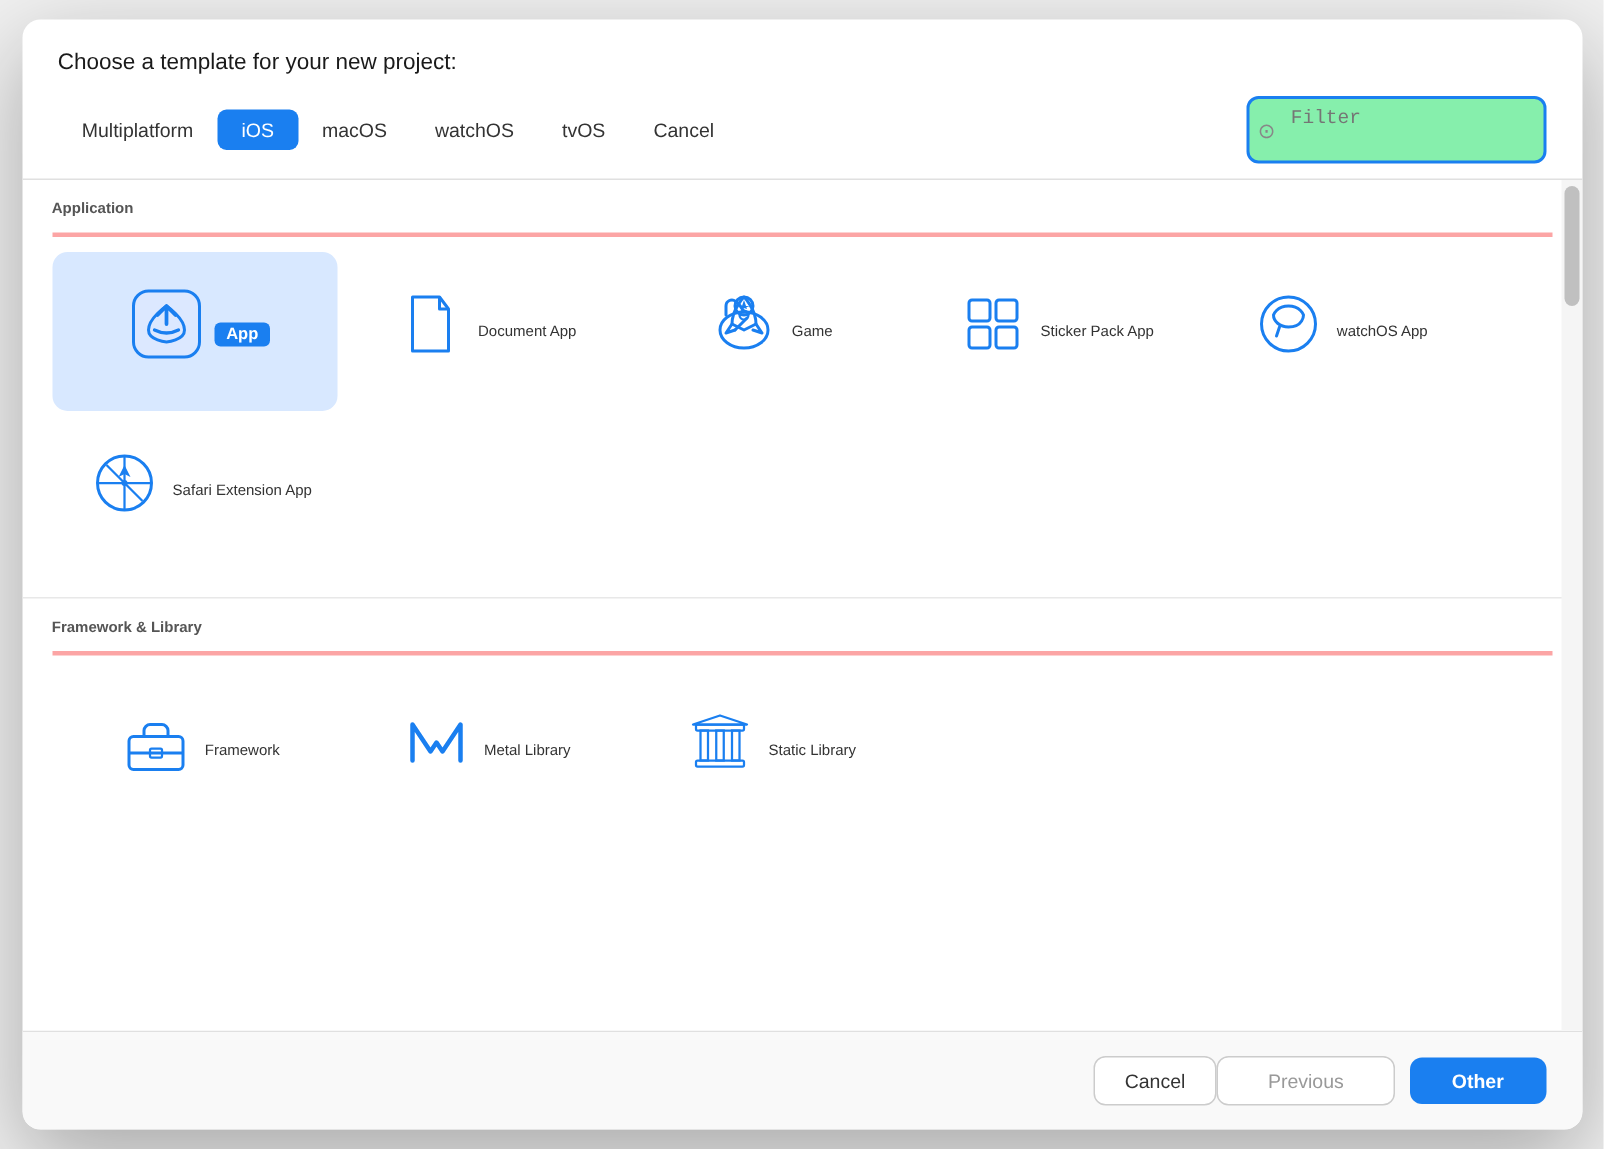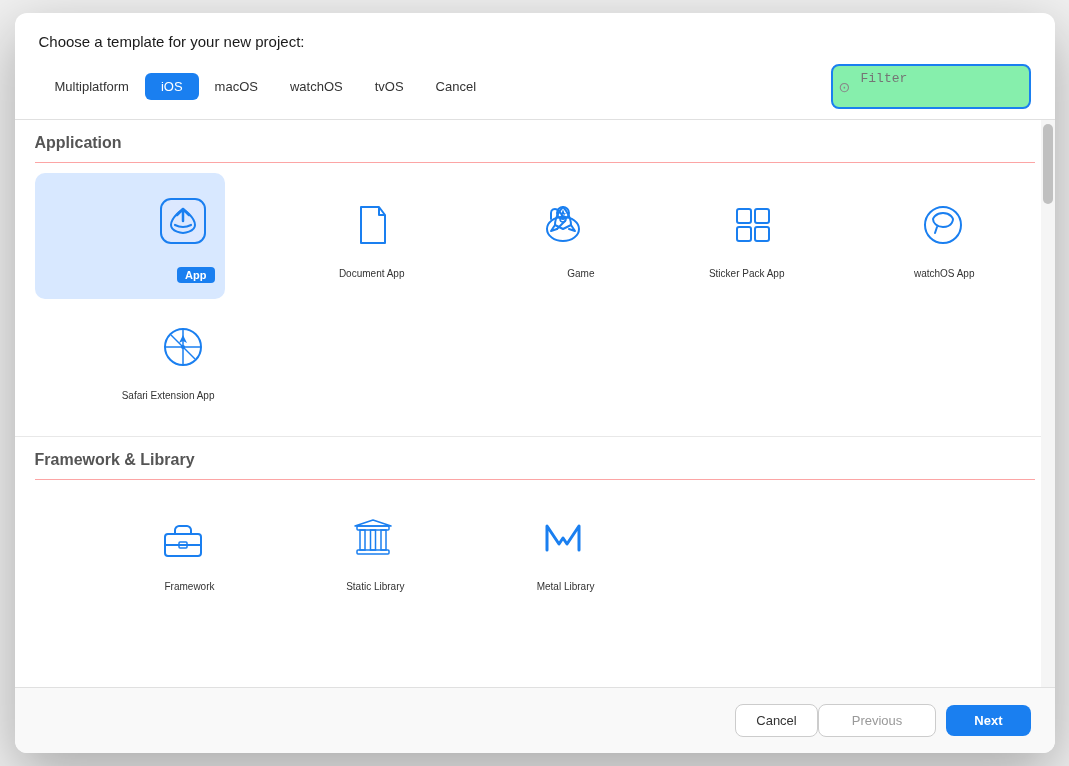--- a/index.html
+++ b/index.html
@@ -99,37 +99,37 @@
       top: 4px;
       width: 10px;
       height: 80px;
       background: #c0c0c0;
       border-radius: 5px;
     }
     .section {
       padding: 0 20px;
     }
     .section-title {
-      font-size: 16px;
+      font-size: 10px;
       font-weight: 600;
       color: #555;
       padding: 14px 0 10px 0;
-      border-bottom: 1px solid #fca5a5;
+      border-bottom: 3px solid #fca5a5;
       margin-bottom: 10px;
     }
     .template-grid {
       display: flex;
       flex-wrap: wrap;
       gap: 0;
       padding-bottom: 14px;
     }
     .template-item {
       display: flex;
-      flex-direction: column;
-      align-items: flex-end;
+      flex-direction: row;
+      align-items: center;
       justify-content: center;
       width: 190px;
       padding: 16px 10px;
       border-radius: 10px;
       cursor: pointer;
       text-align: center;
     }
     .template-item.selected {
       background: #d8e8ff;
       border-radius: 10px;
@@ -331,50 +331,50 @@
               <rect x="22" y="30" width="8" height="6" rx="1" stroke="#1a7ff0" stroke-width="1.5" fill="none"></rect>
             </svg>
           </div>
           <span class="template-label">Framework</span>
         </div>
 
         <div class="template-item">
           <div class="template-icon">
             <svg class="icon" viewBox="0 0 52 52" fill="none" xmlns="http://www.w3.org/2000/svg">
 
+              <path d="M10 38 L10 14 L22 32 L26 26 L30 32 L42 14 L42 38" stroke="#1a7ff0" stroke-width="3" stroke-linecap="round" stroke-linejoin="round" fill="none"></path>
+            </svg>
+          </div>
+          <span class="template-label">Metal Library</span>
+        </div>
+
+        <div class="template-item">
+          <div class="template-icon">
+            <svg class="icon" viewBox="0 0 52 52" fill="none" xmlns="http://www.w3.org/2000/svg">
+
               <rect x="10" y="14" width="32" height="4" rx="1" stroke="#1a7ff0" stroke-width="1.5" fill="none"></rect>
               <rect x="10" y="38" width="32" height="4" rx="1" stroke="#1a7ff0" stroke-width="1.5" fill="none"></rect>
               <rect x="13" y="18" width="5" height="20" stroke="#1a7ff0" stroke-width="1.5" fill="none"></rect>
               <rect x="23.5" y="18" width="5" height="20" stroke="#1a7ff0" stroke-width="1.5" fill="none"></rect>
               <rect x="34" y="18" width="5" height="20" stroke="#1a7ff0" stroke-width="1.5" fill="none"></rect>
 
               <path d="M26 8 L44 14 L8 14 Z" stroke="#1a7ff0" stroke-width="1.5" fill="none" stroke-linejoin="round"></path>
             </svg>
           </div>
           <span class="template-label">Static Library</span>
         </div>
 
-        <div class="template-item">
-          <div class="template-icon">
-            <svg class="icon" viewBox="0 0 52 52" fill="none" xmlns="http://www.w3.org/2000/svg">
-
-              <path d="M10 38 L10 14 L22 32 L26 26 L30 32 L42 14 L42 38" stroke="#1a7ff0" stroke-width="3" stroke-linecap="round" stroke-linejoin="round" fill="none"></path>
-            </svg>
-          </div>
-          <span class="template-label">Metal Library</span>
-        </div>
-
       </div>
     </div>
 
     <div class="scrollbar-track">
       <div class="scrollbar-thumb"></div>
     </div>
   </div>
 
   <div class="dialog-footer">
     <button class="btn-cancel">Cancel</button>
     <div class="footer-right">
       <button class="btn-previous">Previous</button>
-      <button class="btn-next">Next</button>
+      <button class="btn-next">Other</button>
     </div>
   </div>
 </div>
 
 </body></html>

